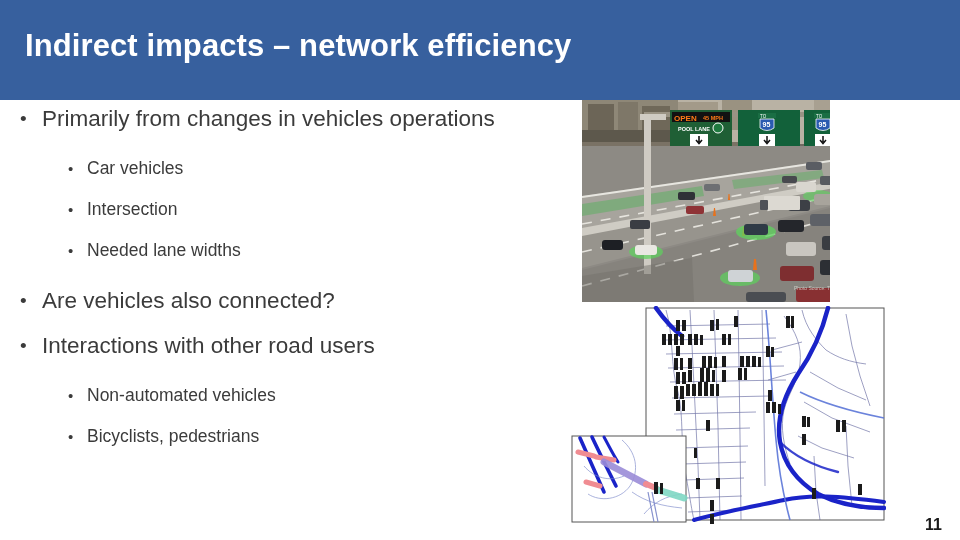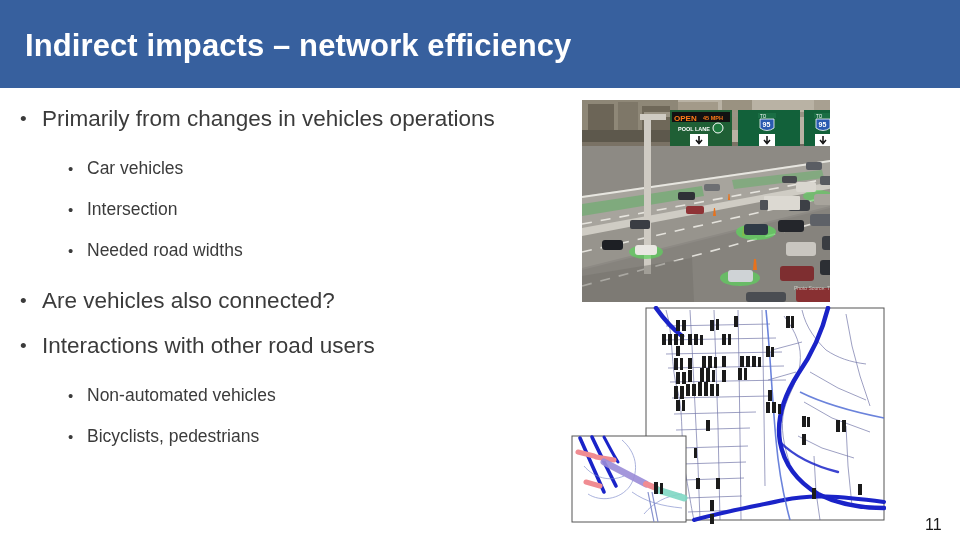--- a/index.html
+++ b/index.html
@@ -19,21 +19,21 @@
     height: 540px;
     background: #ffffff;
   }
 
   
   .title-band {
     position: absolute;
     left: 0;
     top: 0;
     width: 960px;
-    height: 88px;
+    height: 100px;
     background: #37609e;
   }
   .title-text {
     position: absolute;
     left: 25px;
     top: 28px;
     font-size: 31px;
     font-weight: bold;
     color: #ffffff;
     letter-spacing: 0.1px;
@@ -112,21 +112,21 @@
   .map svg { display: block; }
 
   
   .page-num {
     position: absolute;
     left: 925px;
     top: 516px;
     width: 30px;
     text-align: left;
     font-size: 16px;
-    font-weight: normal;
+    font-weight: bold;
     color: #1a1a1a;
   }
 </style>
 </head>
 <body>
 
 <div class="slide">
 
   <div class="title-band">
     <div class="title-text">Indirect impacts – network efficiency</div>
@@ -146,21 +146,21 @@
       <span class="txt">Car vehicles</span>
     </div>
 
     <div class="bullet lvl2">
       <span class="dot">•</span>
       <span class="txt">Intersection</span>
     </div>
 
     <div class="bullet lvl2">
       <span class="dot">•</span>
-      <span class="txt">Needed road widths</span>
+      <span class="txt">Needed lane widths</span>
     </div>
 
     <div class="gap-a"></div>
 
     <div class="bullet lvl1">
       <span class="dot">•</span>
       <span class="txt">Are vehicles also connected?</span>
     </div>
 
     <div class="gap-b"></div>

